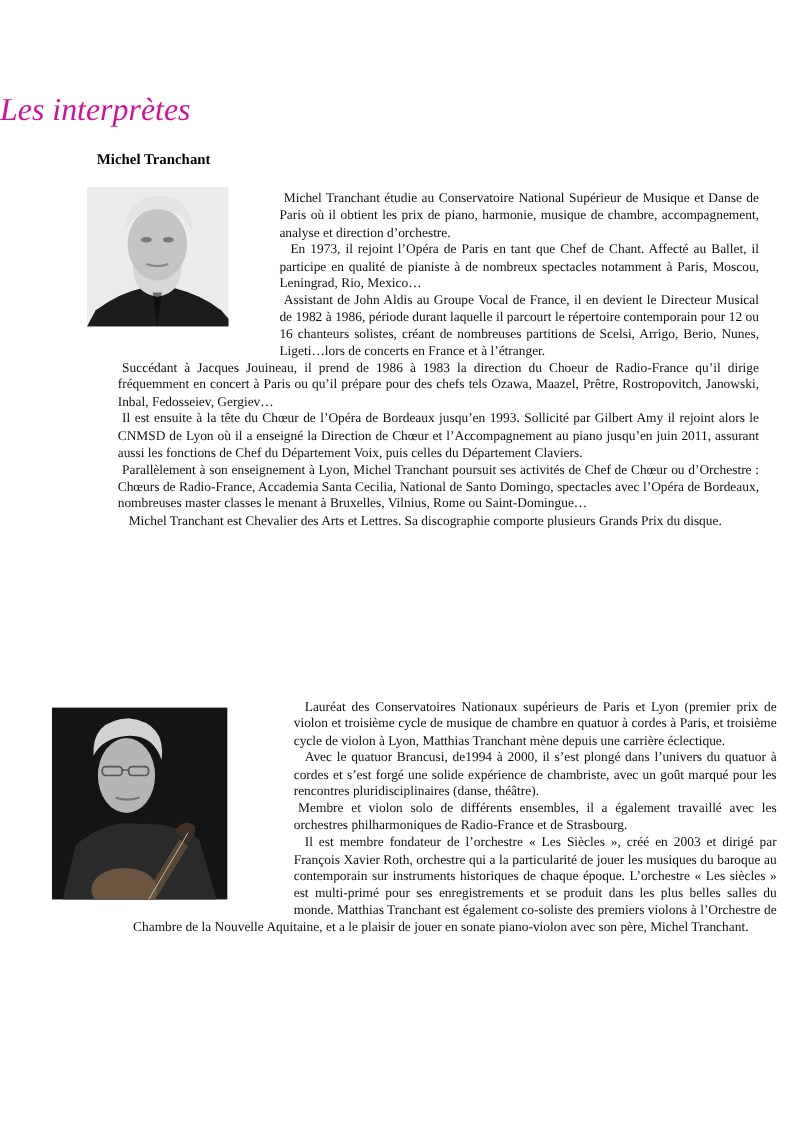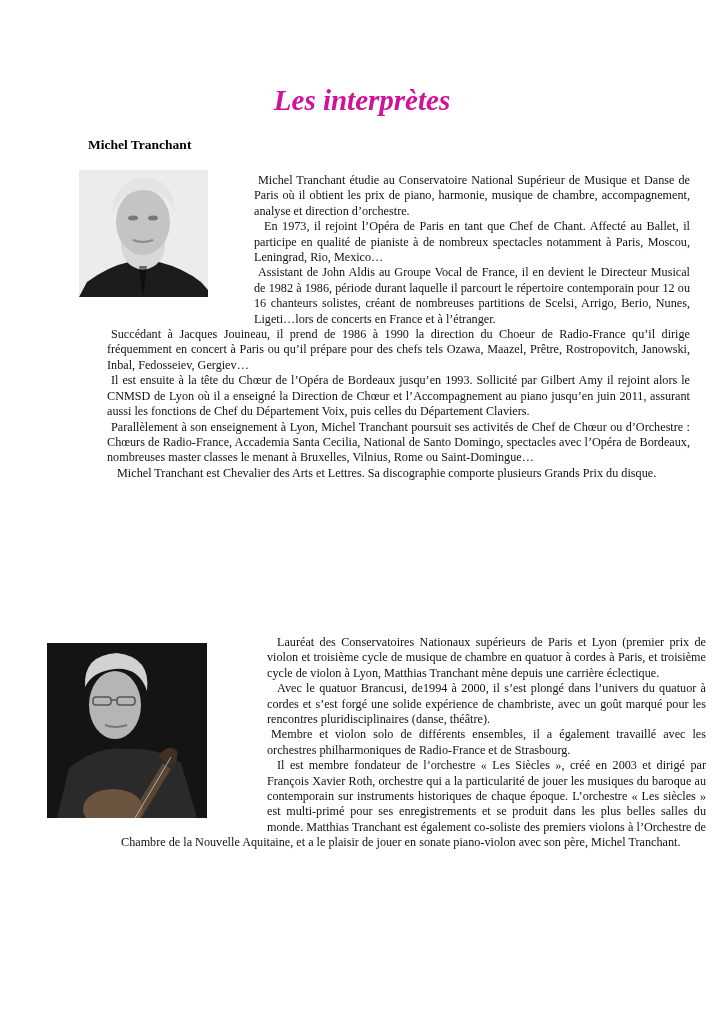--- a/index.html
+++ b/index.html
@@ -1,19 +1,19 @@
 <!DOCTYPE html>
 <html><head>
 <meta charset="utf-8">
 <style>
   html, body { margin: 0; padding: 0; background: #ffffff; }
   body { width: 724px; height: 1024px; position: relative; overflow: hidden;
          font-family: "Liberation Serif", "DejaVu Serif", serif; color: #111; }
-  .title { position: absolute; left: 0; width: 724px; top: 84px; text-align: center;
-           font-size: 29px; font-style: italic; font-weight: bold; color: #d0129a; }
+  .title { position: absolute; left: 0; width: 724px; top: 84px; 
+           font-size: 29px; font-style: italic; font-weight: normal; color: #d0129a; }
   .name { position: absolute; font-size: 13.5px; font-weight: bold; color: #000; }
   .photo { position: absolute; overflow: hidden; }
   .txt { position: absolute; font-size: 12.2px; line-height: 15.4px; text-align: justify; color: #111; margin-left: 35px; }
   .txt p { margin: 0; }
   .float-spacer { float: left; }
   .ind1 { text-indent: 4px; }
   .ind2 { text-indent: 10px; }
 </style>
 </head>
 <body>
@@ -34,21 +34,21 @@
     <path d="M54 70 Q64 74 74 70" stroke="#888" stroke-width="2" fill="none"></path>
     <path d="M60 96 L64 127 L68 96 Z" fill="#000" opacity="0.5"></path>
   </svg>
 </div>
 
 <div class="txt" style="left:72px; top:173px; width:583px;">
   <div class="float-spacer" style="width:147px; height:139px;"></div>
   <p class="ind1">Michel Tranchant étudie au Conservatoire National Supérieur de Musique et Danse de Paris où il obtient les prix de piano, harmonie, musique de chambre, accompagnement, analyse et direction d’orchestre.</p>
   <p class="ind2">En 1973, il rejoint l’Opéra de Paris en tant que Chef de Chant. Affecté au Ballet, il participe en qualité de pianiste à de nombreux spectacles notamment à Paris, Moscou, Leningrad, Rio, Mexico…</p>
   <p class="ind1">Assistant de John Aldis au Groupe Vocal de France, il en devient le Directeur Musical de 1982 à 1986, période durant laquelle il parcourt le répertoire contemporain pour 12 ou 16 chanteurs solistes, créant de nombreuses partitions de Scelsi, Arrigo, Berio, Nunes, Ligeti…lors de concerts en France et à l’étranger.</p>
-  <p class="ind1">Succédant à Jacques Jouineau, il prend de 1986 à 1990 la direction du Choeur de Radio-France qu’il dirige fréquemment en concert à Paris ou qu’il prépare pour des chefs tels Ozawa, Maazel, Prêtre, Rostropovitch, Janowski, Inbal, Fedosseiev, Gergiev…</p>
+  <p class="ind1">Succédant à Jacques Jouineau, il prend de 1986 à 1983 la direction du Choeur de Radio-France qu’il dirige fréquemment en concert à Paris ou qu’il prépare pour des chefs tels Ozawa, Maazel, Prêtre, Rostropovitch, Janowski, Inbal, Fedosseiev, Gergiev…</p>
   <p class="ind1">Il est ensuite à la tête du Chœur de l’Opéra de Bordeaux jusqu’en 1993. Sollicité par Gilbert Amy il rejoint alors le CNMSD de Lyon où  il a enseigné la Direction de Chœur et l’Accompagnement au piano jusqu’en juin 2011, assurant aussi les fonctions de Chef du Département Voix, puis celles du Département Claviers.</p>
   <p class="ind1">Parallèlement à son enseignement à Lyon, Michel Tranchant poursuit ses activités de Chef de Chœur ou d’Orchestre : Chœurs de Radio-France, Accademia Santa Cecilia, National de Santo Domingo, spectacles avec l’Opéra de Bordeaux, nombreuses master classes le menant à Bruxelles, Vilnius, Rome ou Saint-Domingue…</p>
   <p class="ind2">Michel Tranchant est Chevalier des Arts et Lettres. Sa discographie comporte plusieurs Grands Prix du disque.</p>
 </div>
 
 <div class="name" style="left:70px; top:602px;margin-top:44px;">Matthias Tranchant</div>
 
 <div class="photo" style="left:47px; top:643px; width:160px; height:175px;">
   <svg width="160" height="175" viewBox="0 0 160 175">
     <rect width="160" height="175" fill="#141414"></rect>

